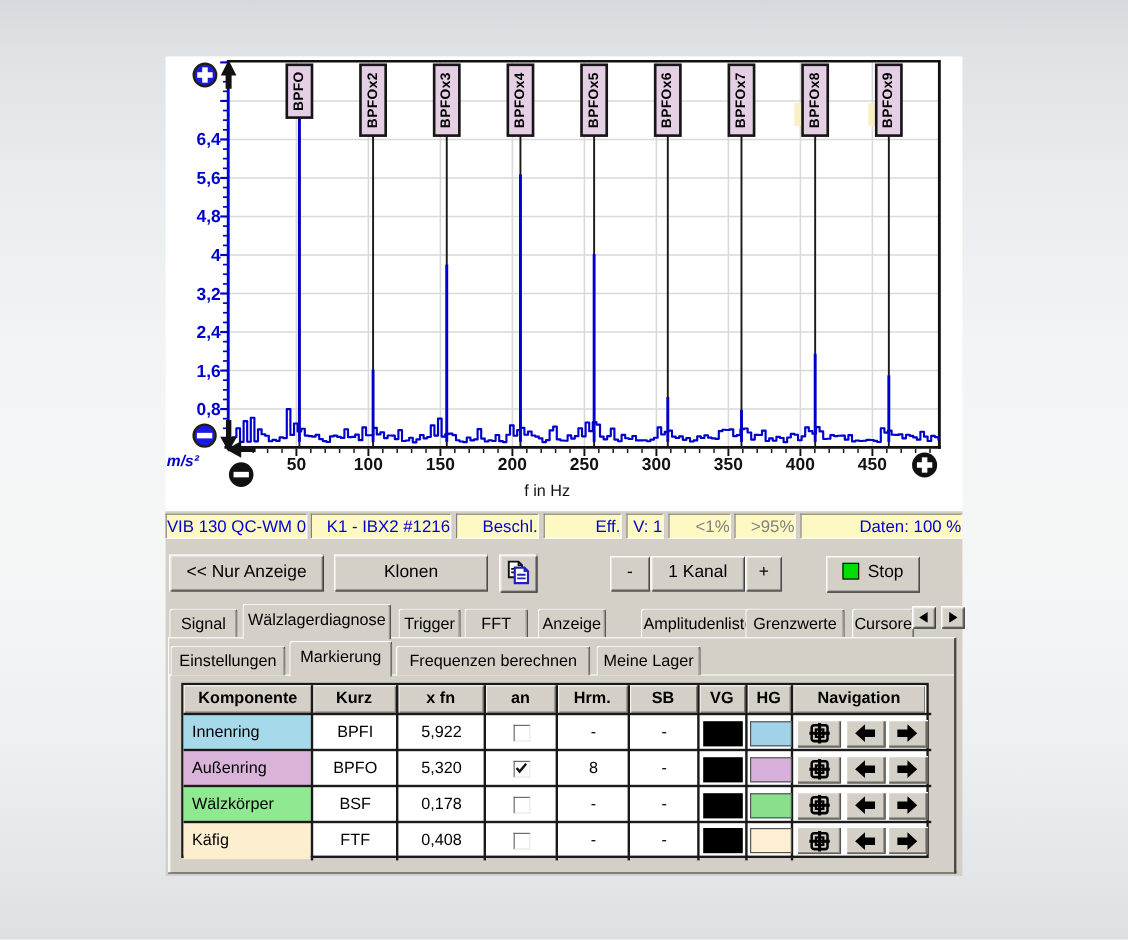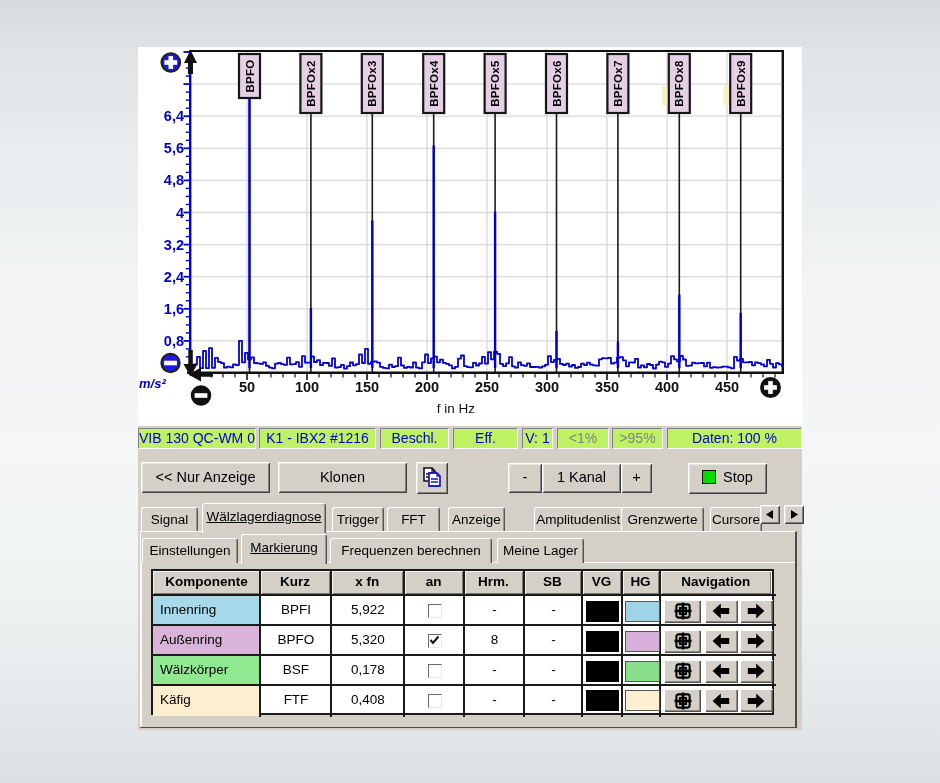--- a/index.html
+++ b/index.html
@@ -6,36 +6,36 @@
 html,body { width:940px; height:783px; overflow:hidden; }
 body {
   font-family:"Liberation Sans", sans-serif;
   background:linear-gradient(180deg,#d6dade 0%,#dfe3e6 6%,#eaedef 20%,#f2f4f5 38%,#f5f7f7 58%,#eef1f2 78%,#e3e7e9 92%,#dce0e3 100%);
   position:relative;
 }
 .abs { position:absolute; }
 #white { left:138px; top:47px; width:664px; height:379px; background:#fff; }
 #gray { left:138px; top:426px; width:664px; height:304px; background:#d4d0c8; }
 
-.sc { position:absolute; top:428px; height:21px; background:#bef264;
+.sc { position:absolute; top:428px; height:21px; background:#fef9c3;
   border-top:1px solid #828282; border-left:1px solid #828282;
   border-bottom:1px solid #fff; border-right:1px solid #fff;
-  color:#0000cc; font-size:14px; text-align:center; line-height:19px; white-space:nowrap;}
+  color:#0000cc; font-size:14px; text-align:right; line-height:19px; white-space:nowrap;}
 .sc.gr { color:#808080; }
 
 .btn { position:absolute; background:#d4d0c8; color:#000;
   box-shadow: inset 1px 1px 0 #ffffff, inset -1px -1px 0 #404040, inset 2px 2px 0 #e8e6e2, inset -2px -2px 0 #808080;
   font-size:14.5px; text-align:center; }
 
 .tab { position:absolute; background:#d4d0c8; color:#000; font-size:13.5px; text-align:center;
   border-top:1px solid #fff; border-left:1px solid #fff; border-right:1.5px solid #555;
   border-radius:3px 3px 0 0; box-shadow: inset -1px 0 0 #9a968e; }
 .tr1 { top:507px; height:25px; line-height:24px; }
 .tr2 { top:538px; height:25px; line-height:24px; }
-.tabact { z-index:5;text-decoration:underline; }
+.tabact { z-index:5; }
 
 #page1 { left:140px; top:531px; width:657px; height:197px; background:#d4d0c8;
   border-top:1px solid #fbfaf8; border-left:1px solid #fbfaf8;
   border-right:2px solid #4a4a4a; border-bottom:2px solid #4a4a4a; z-index:2;}
 #page2 { left:141px; top:562px; width:654px; height:165px; background:#d4d0c8;
   border-top:1px solid #fbfaf8; border-left:1px solid #fbfaf8; z-index:3;}
 
 #tbl { left:151px; top:569px; z-index:6; border:2px solid #1a1a1a; background:#fff; width:623px; height:146px;}
 .hc { position:absolute; top:0; height:23px; background:#d4d0c8; font-weight:bold; font-size:13.5px;
   text-align:center; line-height:22px; color:#000;

